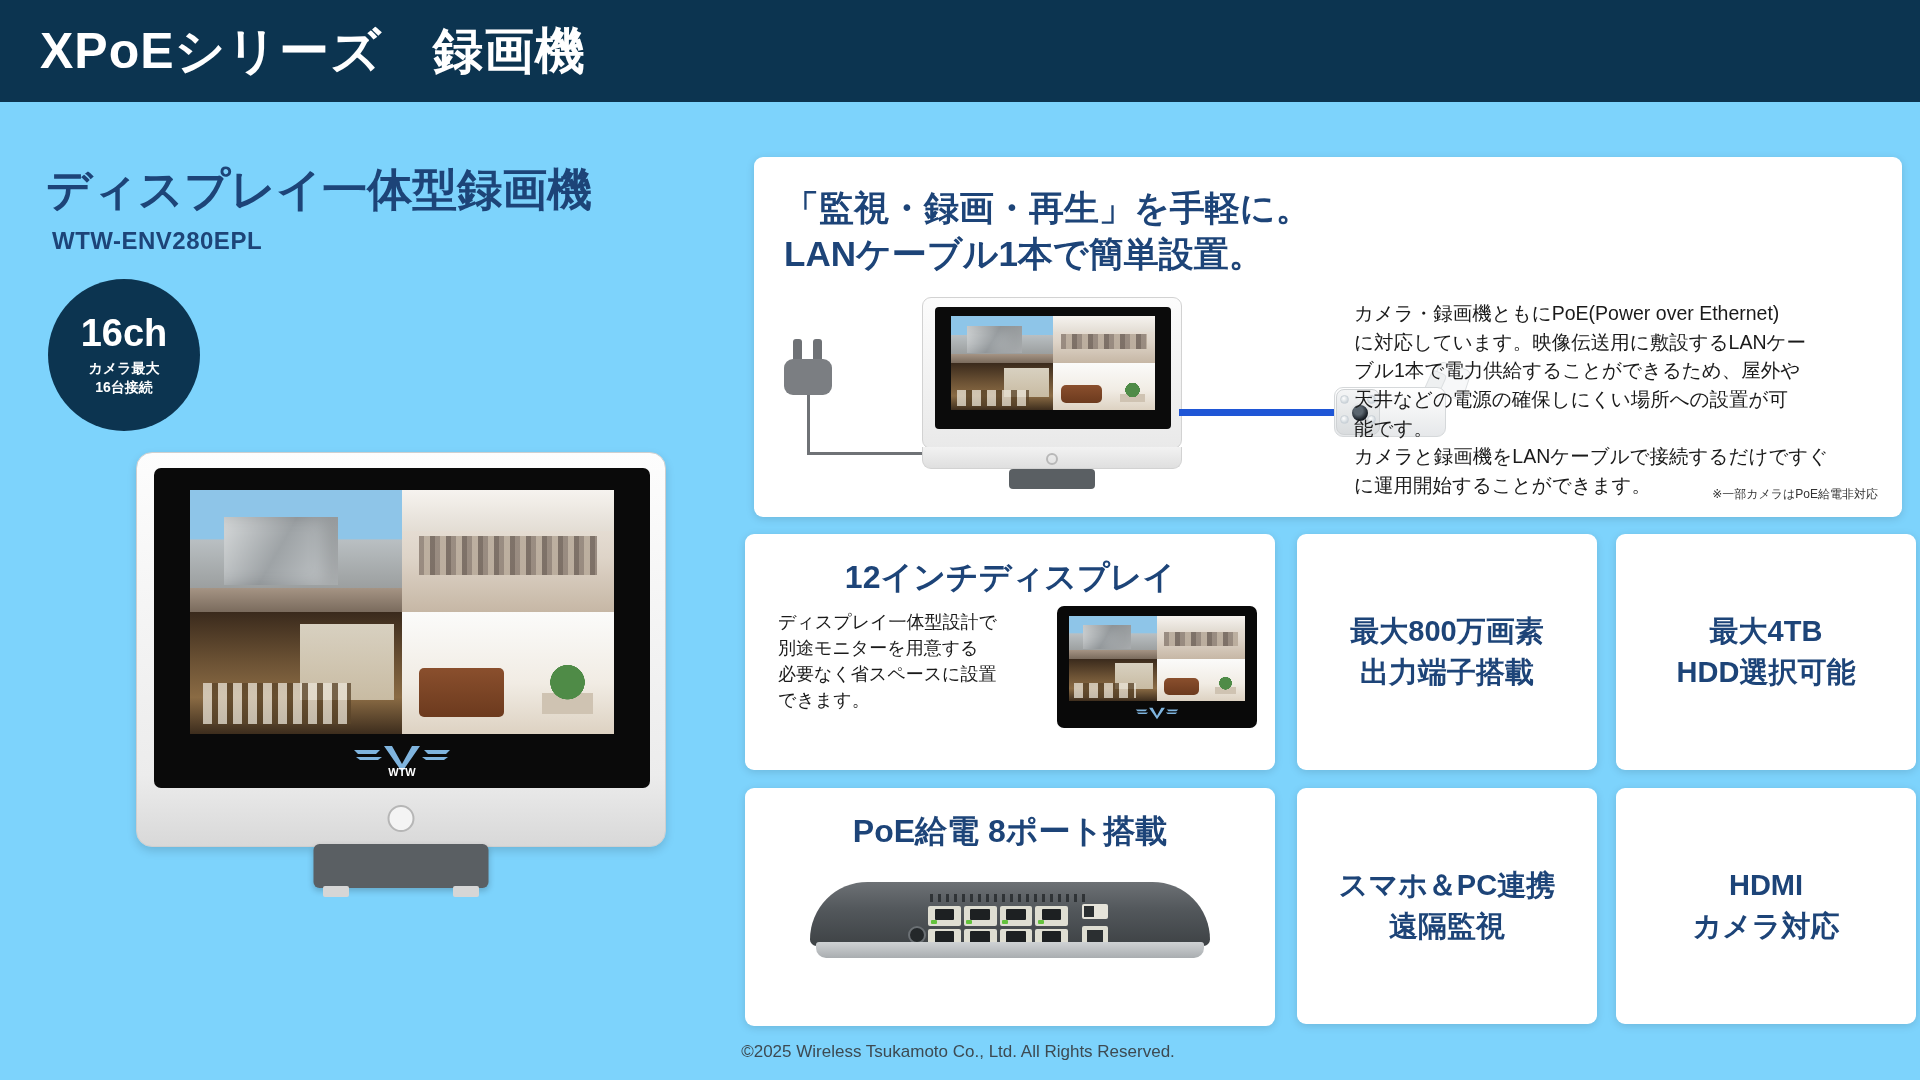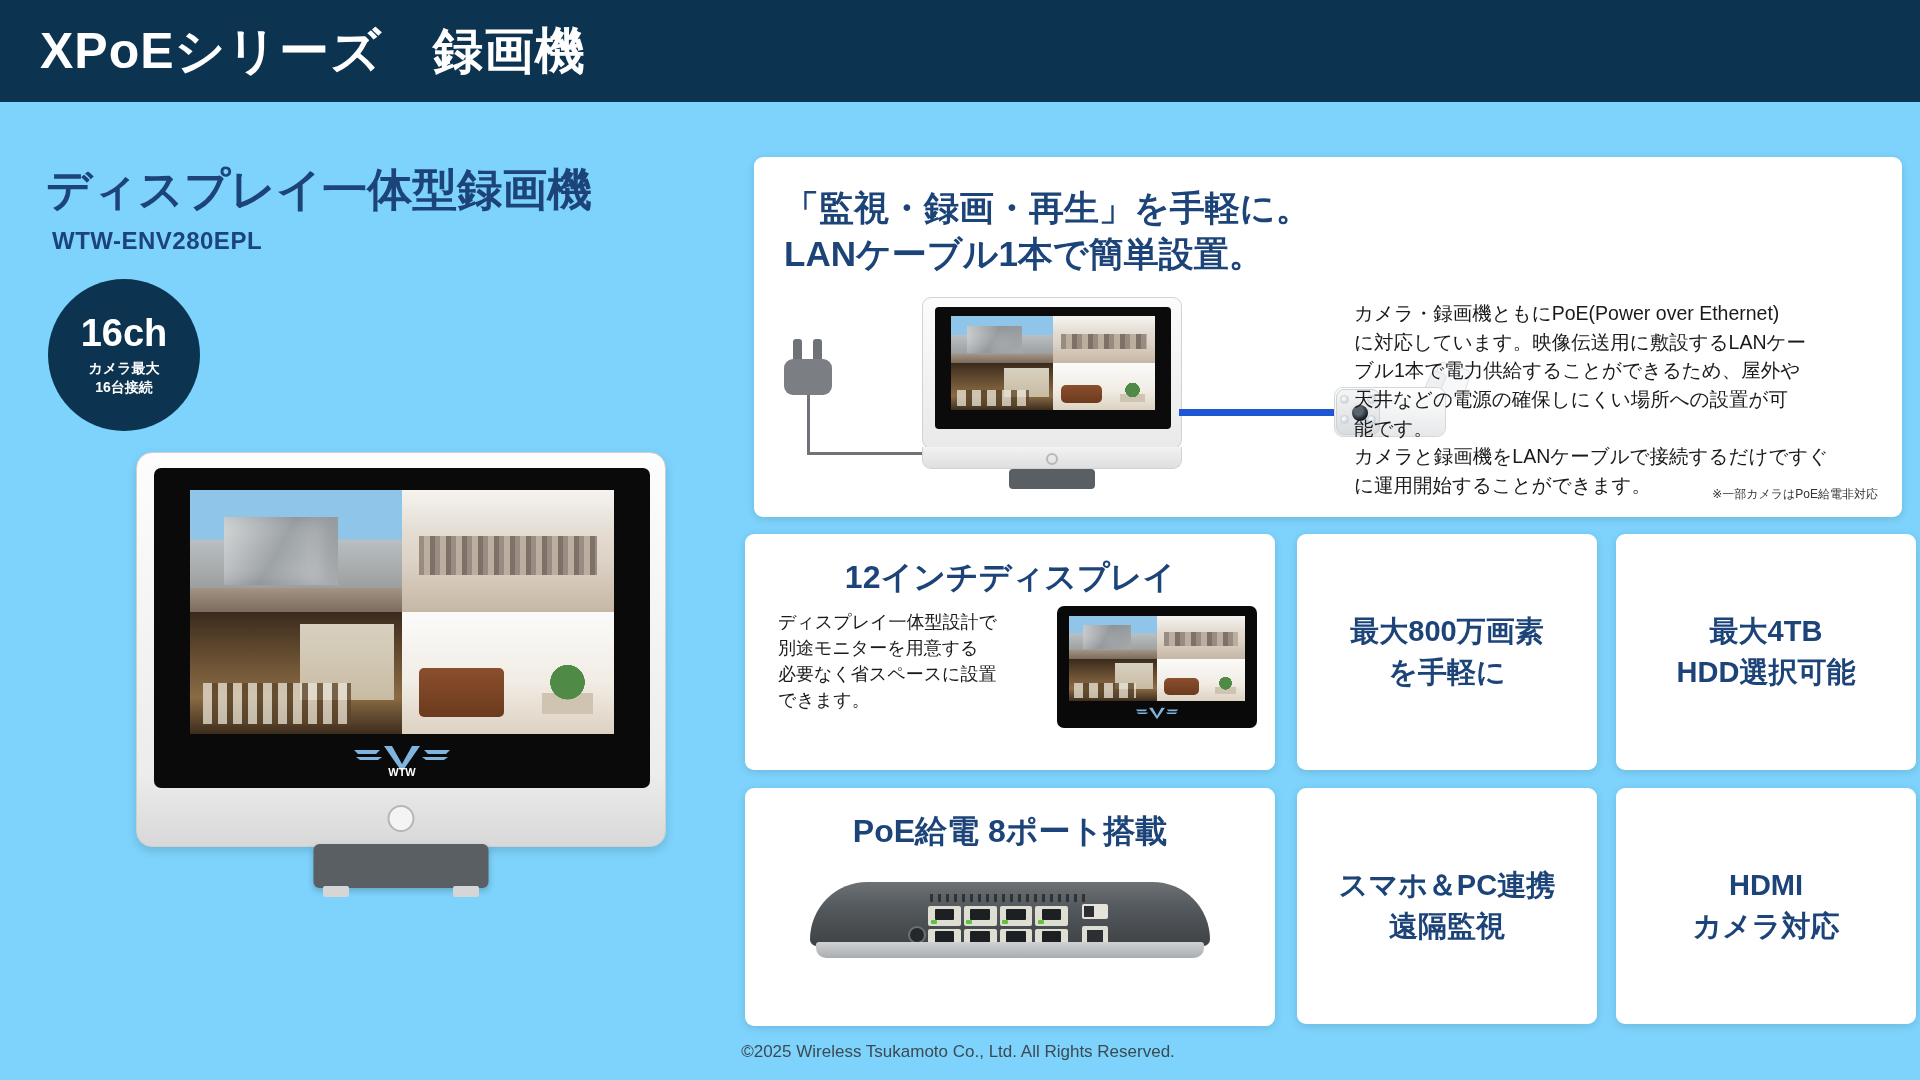--- a/index.html
+++ b/index.html
@@ -412,21 +412,21 @@
           </div>
           <div class="poe-switch"></div>
           <div class="poe-uplink"></div>
         </div>
         <div class="poe-base"></div>
       </div>
     </div>
 
     <div class="card card-feat feat-f1">
       <div class="feat-text">最大800万画素
-を手軽に</div>
+出力端子搭載</div>
     </div>
     <div class="card card-feat feat-f2">
       <div class="feat-text">最大4TB
 HDD選択可能</div>
     </div>
     <div class="card card-feat feat-f3">
       <div class="feat-text">スマホ＆PC連携
 遠隔監視</div>
     </div>
     <div class="card card-feat feat-f4">

